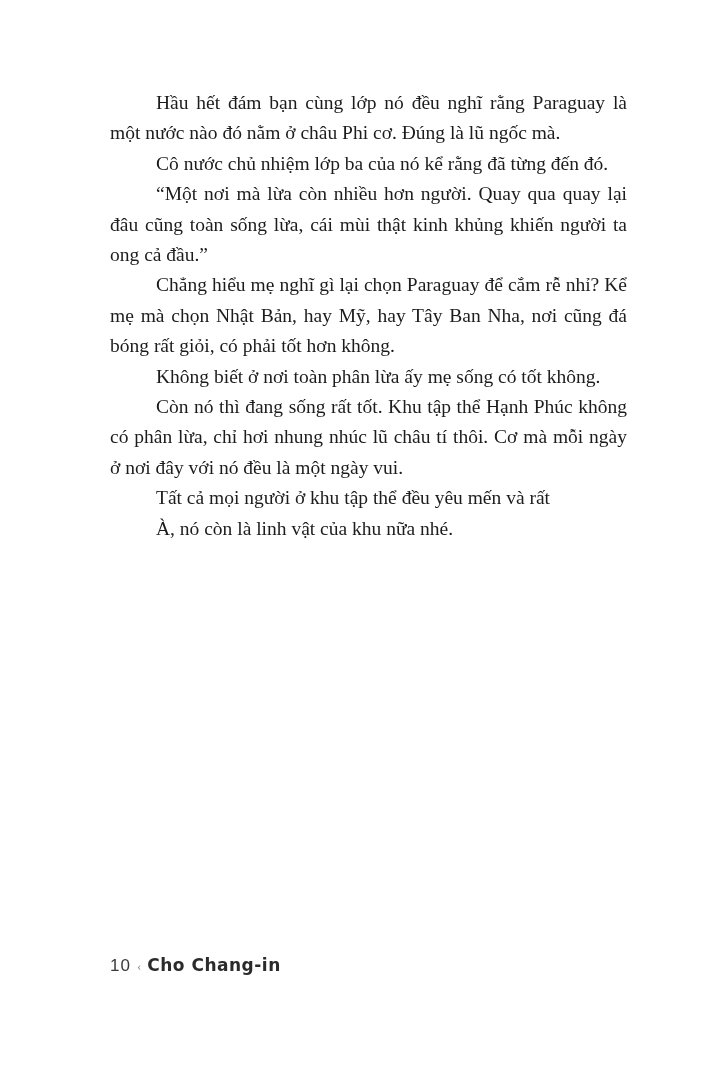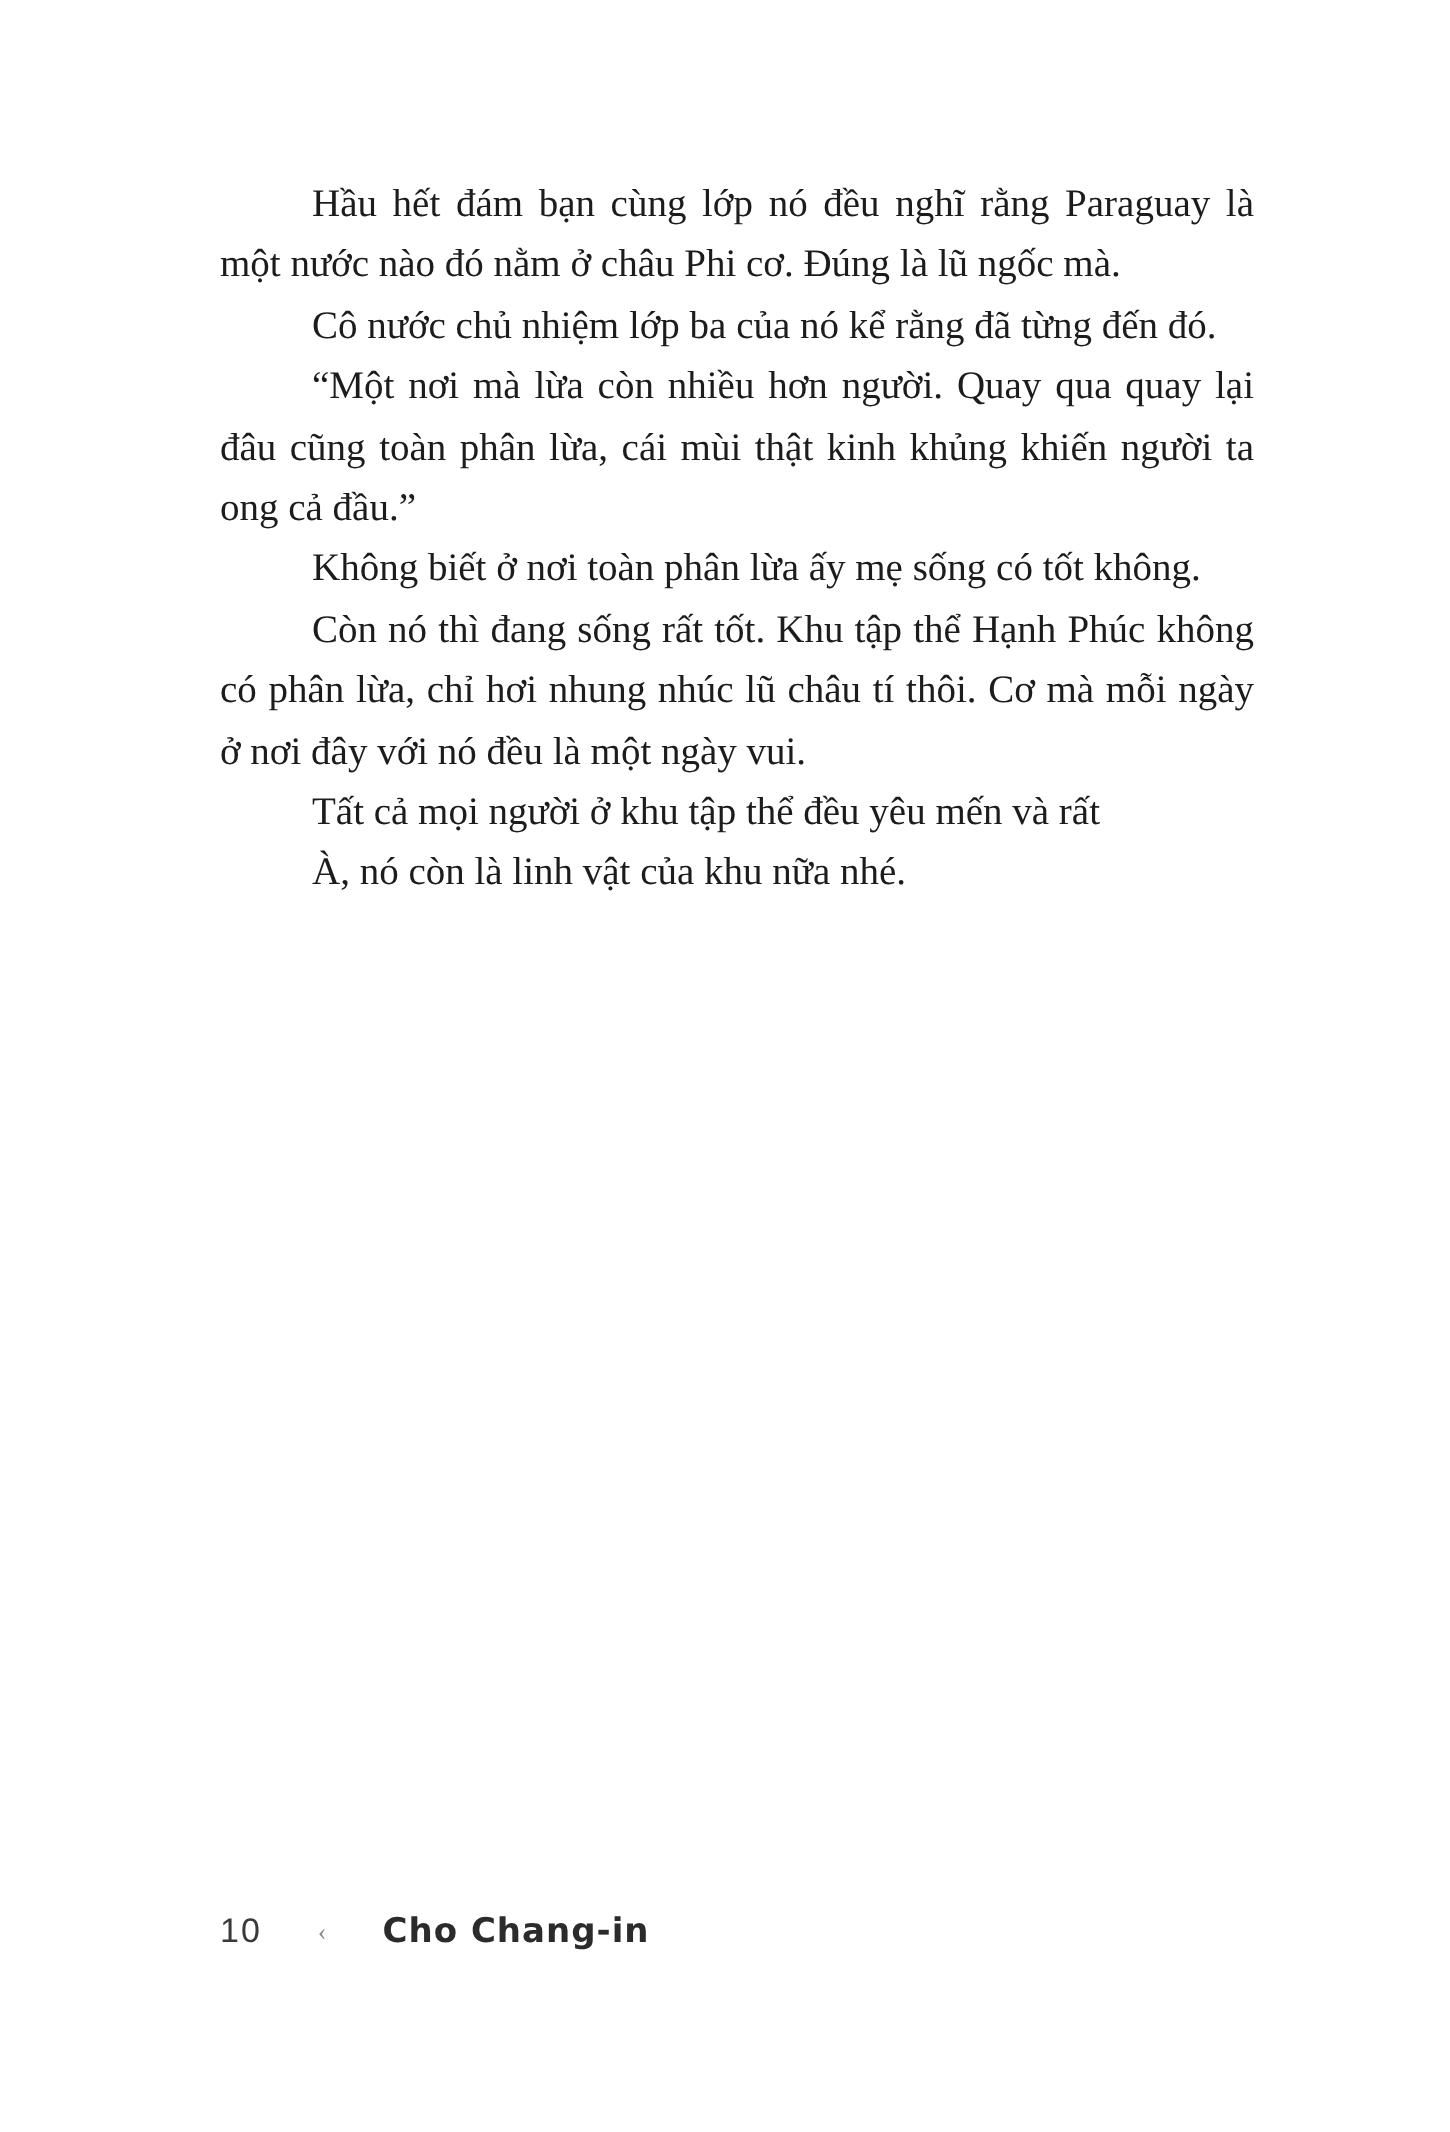--- a/index.html
+++ b/index.html
@@ -29,21 +29,21 @@
     margin: 0;
     padding: 0;
     text-indent: 46px;
   }
   .footer {
     position: absolute;
     left: 110px;
     bottom: 90px;
     display: flex;
     align-items: baseline;
-    gap: 28px;
+    gap: 6px;
   }
   .page-number {
     font-family: "Liberation Sans", sans-serif;
     font-size: 17px;
     color: #3a3a3a;
     letter-spacing: 1px;
   }
   .footer-separator {
     font-family: "Liberation Serif", serif;
     font-size: 13px;
@@ -60,21 +60,22 @@
   }
 </style>
 </head>
 <body>
 
 <div class="page">
 
   <div class="text-block">
     <p>Hầu hết đám bạn cùng lớp nó đều nghĩ rằng Paraguay là một nước nào đó nằm ở châu Phi cơ. Đúng là lũ ngốc mà.</p>
     <p>Cô nước chủ nhiệm lớp ba của nó kể rằng đã từng đến đó.</p>
-    <p>“Một nơi mà lừa còn nhiều hơn người. Quay qua quay lại đâu cũng toàn phân lừa, cái mùi thật kinh khủng khiến người ta ong cả đầu.”</p>
+    <p>“Một nơi mà lừa còn nhiều hơn người. Quay qua quay lại đâu cũng toàn sống lừa, cái mùi thật kinh khủng khiến người ta ong cả đầu.”</p>
+    <p>Chẳng hiểu mẹ nghĩ gì lại chọn Paraguay để cắm rễ nhỉ? Kể mẹ mà chọn Nhật Bản, hay Mỹ, hay Tây Ban Nha, nơi cũng đá bóng rất giỏi, có phải tốt hơn không.</p>
     <p>Không biết ở nơi toàn phân lừa ấy mẹ sống có tốt không.</p>
     <p>Còn nó thì đang sống rất tốt. Khu tập thể Hạnh Phúc không có phân lừa, chỉ hơi nhung nhúc lũ châu tí thôi. Cơ mà mỗi ngày ở nơi đây với nó đều là một ngày vui.</p>
     <p>Tất cả mọi người ở khu tập thể đều yêu mến và rất</p>
     <p>À, nó còn là linh vật của khu nữa nhé.</p>
   </div>
 
   <div class="footer">
     <span class="page-number">10</span>
     <span class="footer-separator">‹</span>
     <span class="author-name">Cho Chang-in</span>

